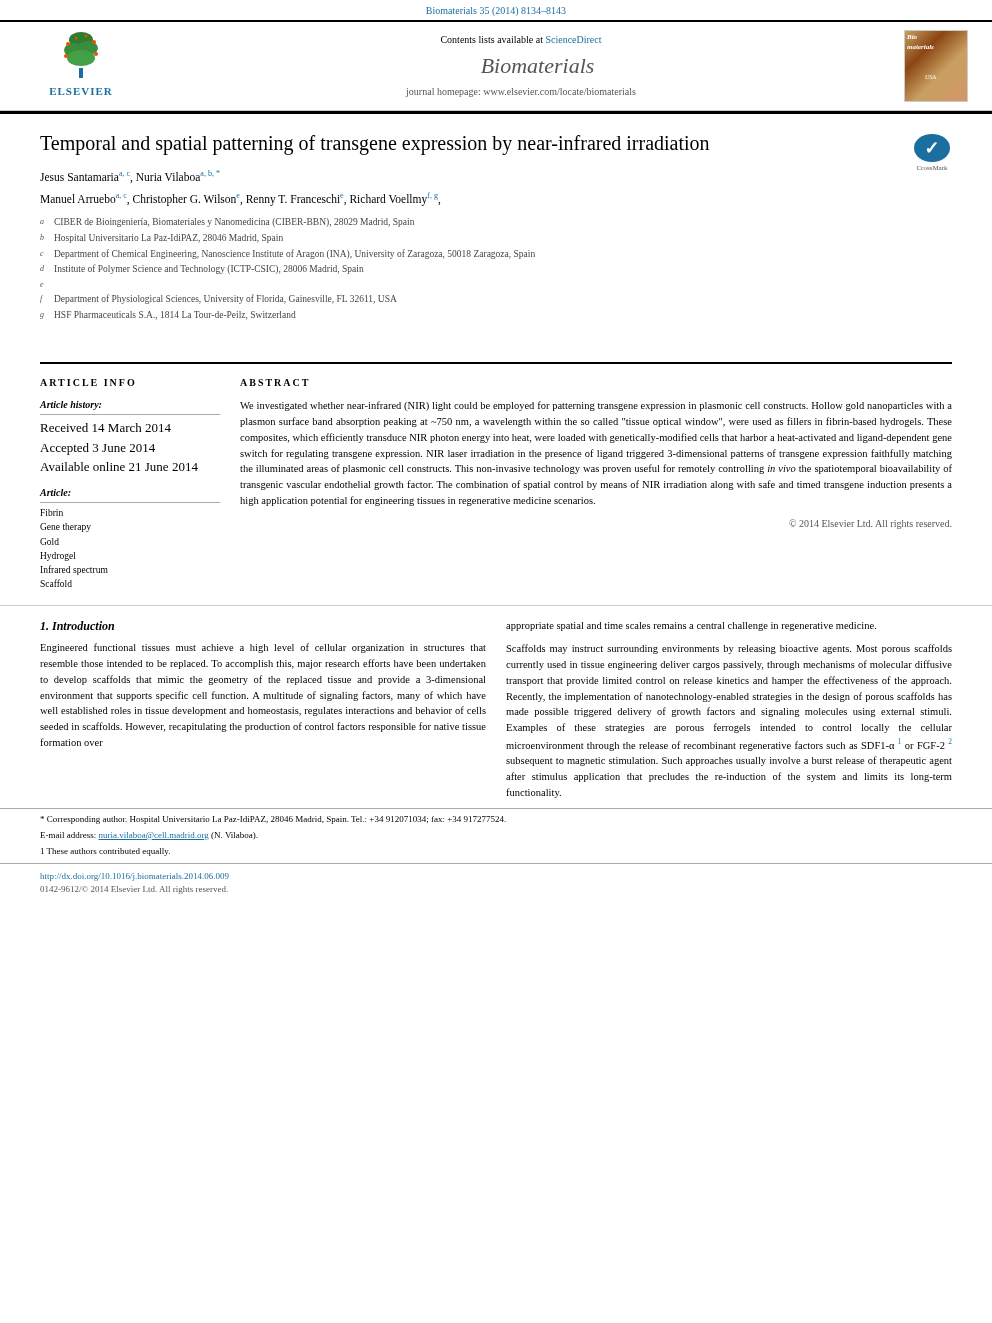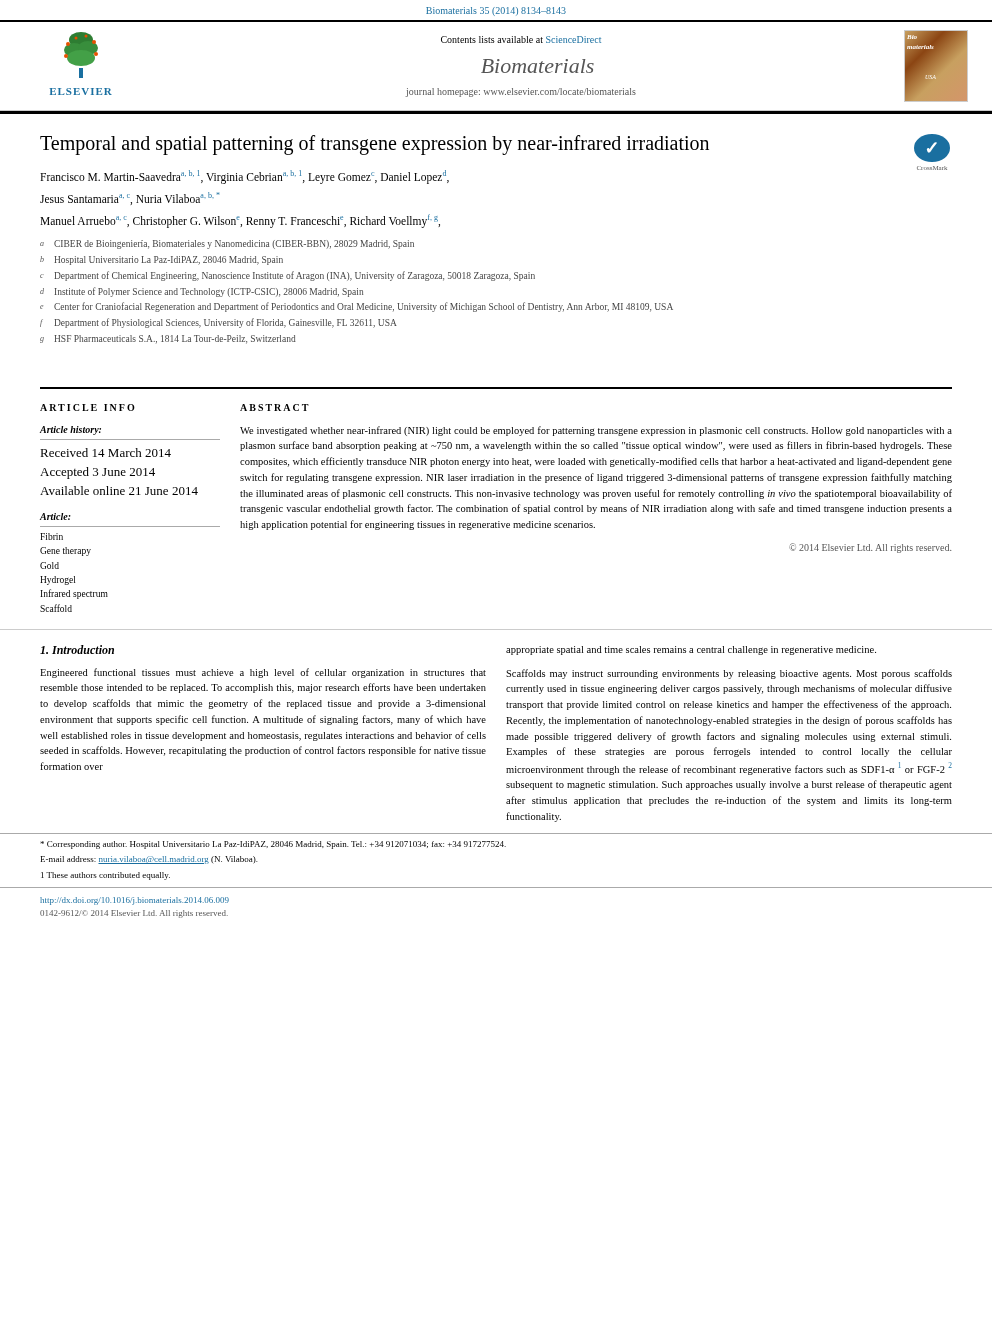--- a/index.html
+++ b/index.html
@@ -409,23 +409,20 @@
   <div class="crossmark" style="float:right;">
     <div class="crossmark-circle">
       <span class="crossmark-symbol">✓</span>
     </div>
     <div class="crossmark-label">CrossMark</div>
   </div>
 
   <div class="article-title">Temporal and spatial patterning of transgene expression by near-infrared irradiation</div>
 
   <div class="authors-line">
-    <span>Francisco M. Martin-Saavedra</span><sup>a, b, 1</sup><span>, Virginia Cebrian</span><sup>a, b, 1</sup><span>, Leyre Gomez</span><sup>c</sup><span>, Daniel Lopez</span><sup>d</sup><span>,</span>
-  </div>
-  <div class="authors-line">
     <span>Jesus Santamaria</span><sup>a, c</sup><span>, Nuria Vilaboa</span><sup>a, b, *</sup>
   </div>
   <div class="authors-line">
     <span>Manuel Arruebo</span><sup>a, c</sup><span>, Christopher G. Wilson</span><sup>e</sup><span>, Renny T. Franceschi</span><sup>e</sup><span>, Richard Voellmy</span><sup>f, g</sup><span>,</span>
   </div>
 
   <div class="affiliations" id="affiliations-container">
   <div class="affiliation-item">
         <span class="affiliation-letter">a</span>
         <span>CIBER de Bioingeniería, Biomateriales y Nanomedicina (CIBER-BBN), 28029 Madrid, Spain</span>
@@ -437,21 +434,20 @@
       <div class="affiliation-item">
         <span class="affiliation-letter">c</span>
         <span>Department of Chemical Engineering, Nanoscience Institute of Aragon (INA), University of Zaragoza, 50018 Zaragoza, Spain</span>
       </div>
       <div class="affiliation-item">
         <span class="affiliation-letter">d</span>
         <span>Institute of Polymer Science and Technology (ICTP-CSIC), 28006 Madrid, Spain</span>
       </div>
       <div class="affiliation-item">
         <span class="affiliation-letter">e</span>
-        <span>Center for Craniofacial Regeneration and Department of Periodontics and Oral Medicine, University of Michigan School of Dentistry, Ann Arbor, MI 48109, USA</span>
       </div>
       <div class="affiliation-item">
         <span class="affiliation-letter">f</span>
         <span>Department of Physiological Sciences, University of Florida, Gainesville, FL 32611, USA</span>
       </div>
       <div class="affiliation-item">
         <span class="affiliation-letter">g</span>
         <span>HSF Pharmaceuticals S.A., 1814 La Tour-de-Peilz, Switzerland</span>
       </div>
     </div>

